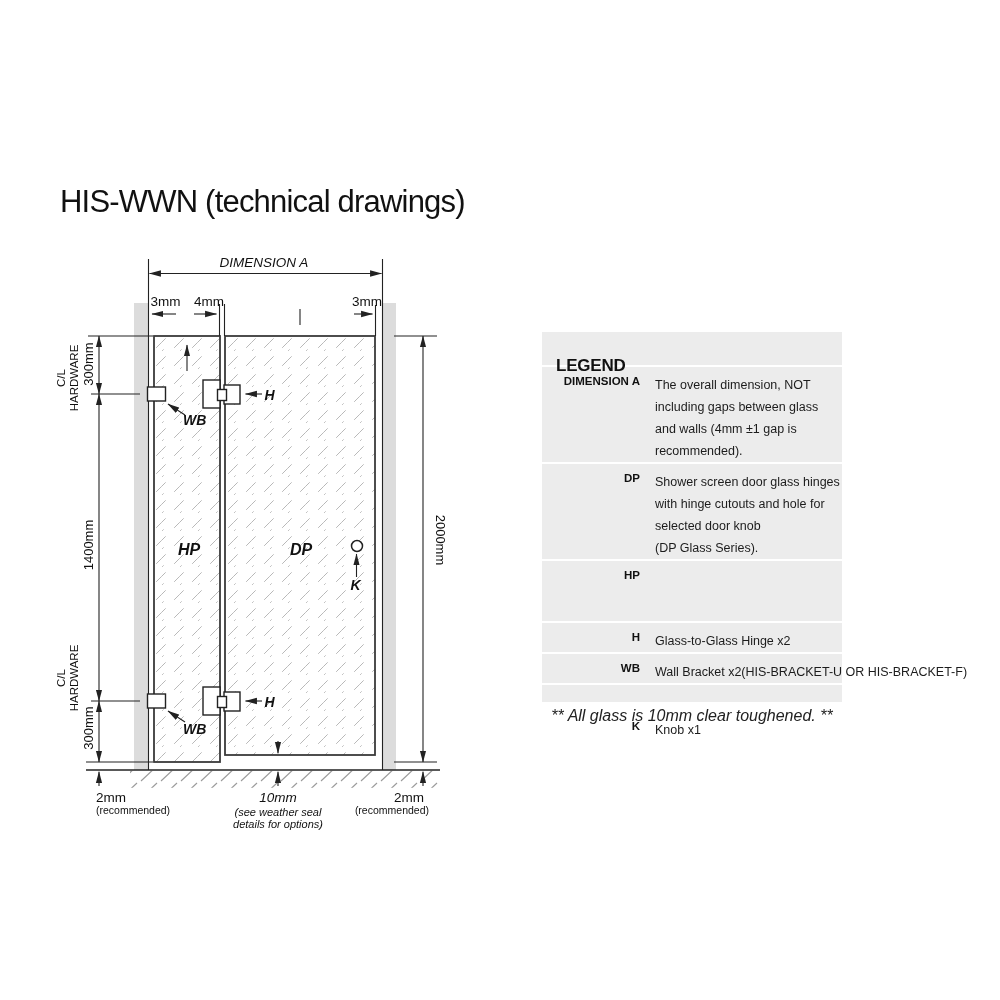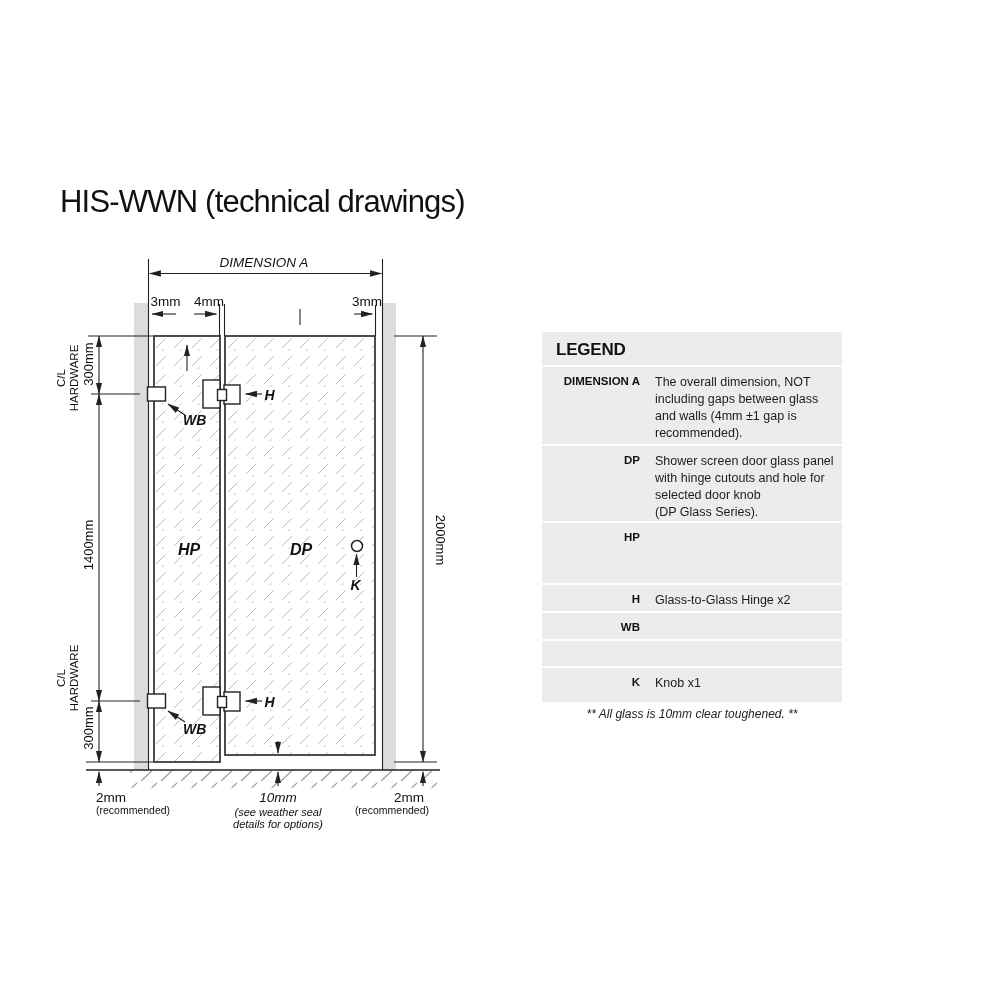--- a/index.html
+++ b/index.html
@@ -5,33 +5,33 @@
   html,body{margin:0;padding:0;background:#fff;}
   body{position:relative;width:1000px;height:1000px;overflow:hidden;
        font-family:"Liberation Sans",sans-serif;color:#1a1a1a;}
   .page-title{position:absolute;left:60px;top:184px;margin:0;
        font-size:31px;font-weight:400;letter-spacing:-0.8px;color:#111;
        font-family:"Liberation Sans",sans-serif;white-space:nowrap;}
   .drawing-svg{position:absolute;left:0;top:0;}
 
   .legend-box{position:absolute;left:542px;top:332px;width:300px;height:370px;
        background:#ececec;}
-  .legend-header{box-sizing:border-box;height:33px;padding:8px 0 0 14px;
+  .legend-header{box-sizing:border-box;height:33px;padding:24px 0 0 14px;
        font-size:17px;font-weight:700;letter-spacing:-0.2px;color:#111;}
   .legend-row{box-sizing:border-box;display:flex;align-items:flex-start;
        border-top:2px solid #fff;padding:7px 0 0 14px;}
   .legend-term{flex:0 0 84px;text-align:right;font-size:11.5px;font-weight:700;
        line-height:15px;white-space:nowrap;color:#111;}
-  .legend-desc{margin-left:15px;width:200px;font-size:12.5px;line-height:17px;
+  .legend-desc{margin-left:15px;width:200px;font-size:12.5px;line-height:22px;
        white-space:pre-line;color:#1c1c1c;}
   .legend-desc.oneline{white-space:nowrap;width:auto;overflow:visible;}
   .r1{min-height:79px;}.r2{min-height:76px;}.r3{min-height:62px;}
   .r4{min-height:28px;}.r5{min-height:28px;}.r6{min-height:27px;}.r7{min-height:37px;}
   .legend-footnote{position:absolute;left:542px;top:707px;width:300px;
-       text-align:center;font-size:12px;font-style:italic;color:#222;white-space:nowrap;}
+       text-align:center;font-size:16px;font-style:italic;color:#222;white-space:nowrap;}
 
   text{fill:#111;font-family:"Liberation Sans",sans-serif;}
   .ln{stroke:#222;stroke-width:1.1;fill:none;}
   .thick{stroke-width:1.6;}
   .dimtxt{font-size:13.5px;}
   .dimtxt-sm{font-size:10.5px;}
   .rot{font-size:13px;}
   .cltxt{font-size:11.5px;}
   .ital{font-style:italic;}
   .plabel{font-size:16px;font-weight:700;font-style:italic;}
@@ -155,34 +155,35 @@
   <div class="legend-header">LEGEND</div>
   <div class="legend-row r1">
     <div class="legend-term">DIMENSION A</div>
     <div class="legend-desc">The overall dimension, NOT
 including gaps between glass
 and walls (4mm ±1 gap is
 recommended).</div>
   </div>
   <div class="legend-row r2">
     <div class="legend-term">DP</div>
-    <div class="legend-desc">Shower screen door glass panel
+    <div class="legend-desc">Shower screen door glass hinges
 with hinge cutouts and hole for
 selected door knob
 (DP Glass Series).</div>
   </div>
   <div class="legend-row r3">
     <div class="legend-term">HP</div>
   </div>
   <div class="legend-row r4">
     <div class="legend-term">H</div>
     <div class="legend-desc">Glass-to-Glass Hinge x2</div>
   </div>
   <div class="legend-row r5">
     <div class="legend-term">WB</div>
+    <div class="legend-desc oneline">Wall Bracket x2(HIS-BRACKET-U OR HIS-BRACKET-F)</div>
   </div>
   <div class="legend-row r6">
     <div class="legend-term"></div>
     <div class="legend-desc"></div>
   </div>
   <div class="legend-row r7">
     <div class="legend-term">K</div>
     <div class="legend-desc">Knob x1</div>
   </div>
 </div>

